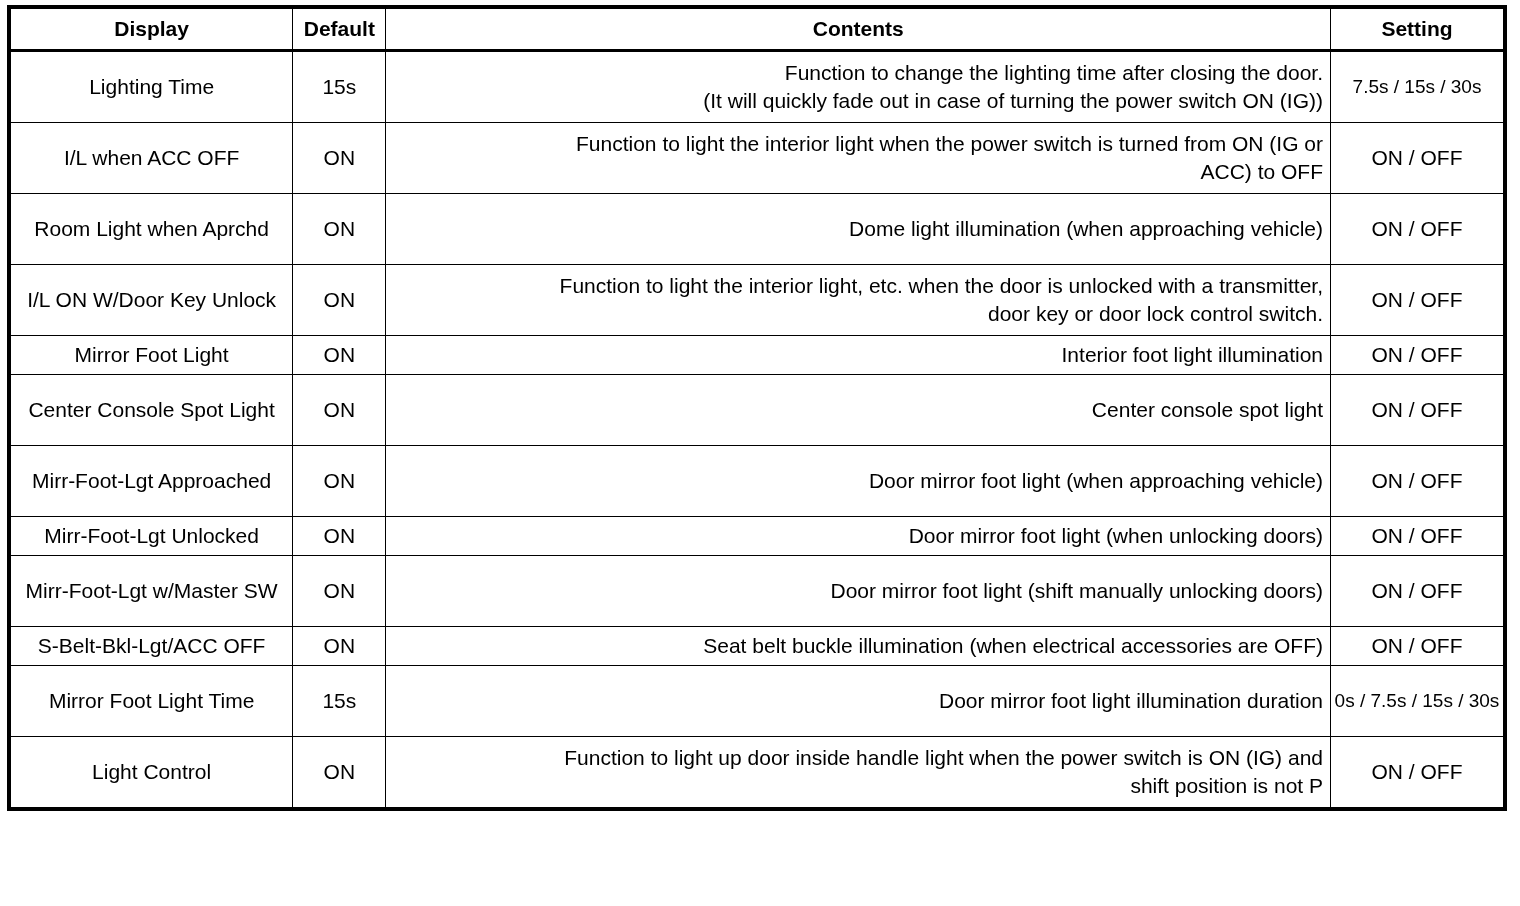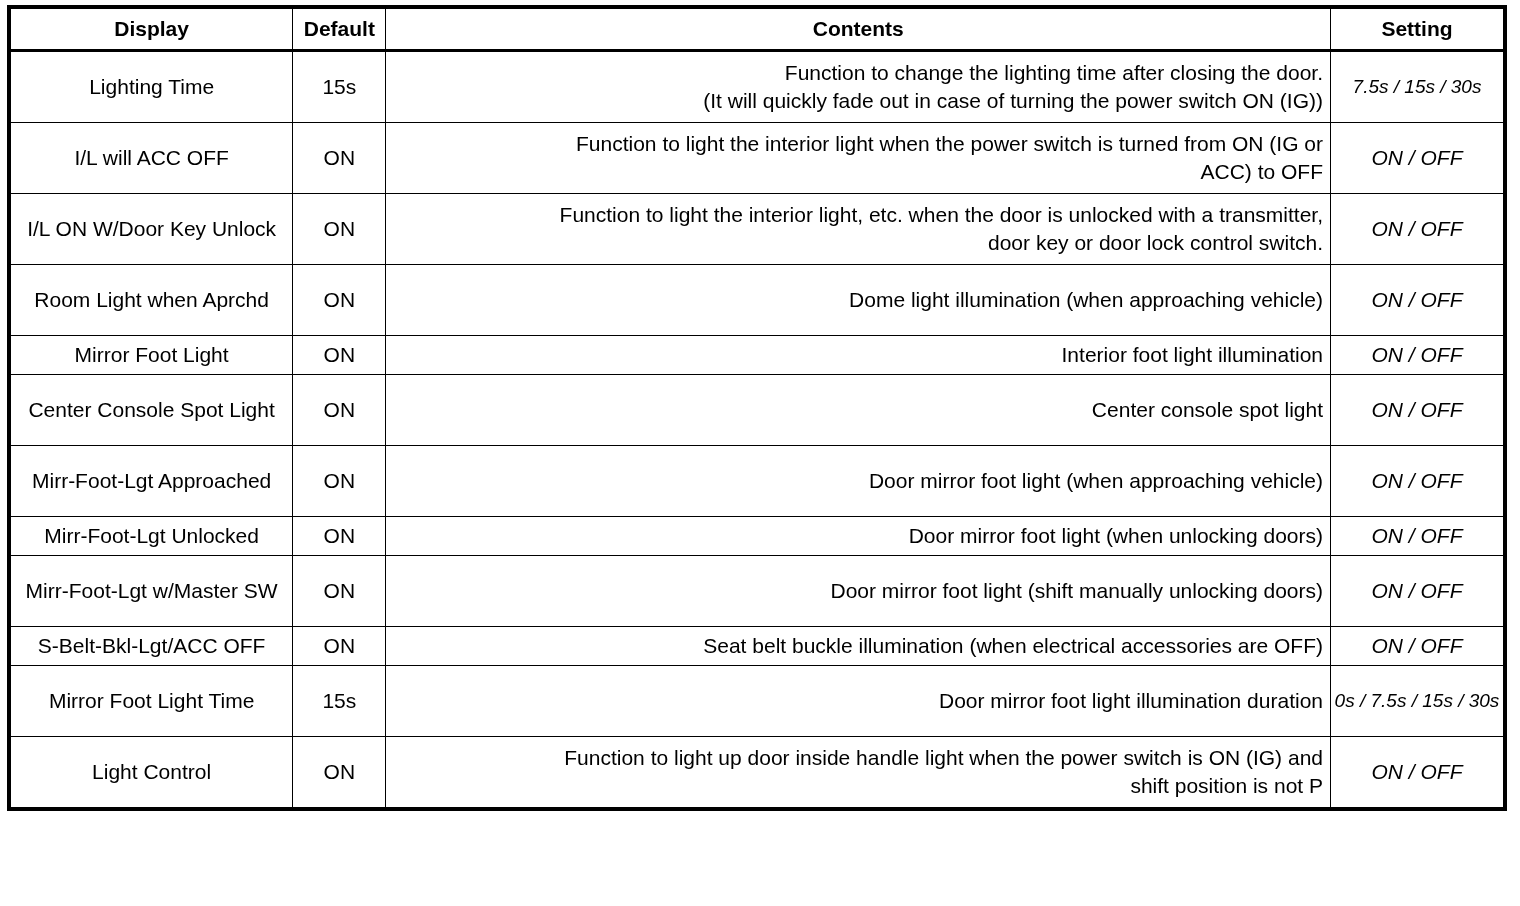--- a/index.html
+++ b/index.html
@@ -58,21 +58,20 @@
     text-align: center;
     margin-top: 35px;
   }
   td.cell-contents {
     text-align: right;
     padding-left: 9px;
   }
   td.cell-setting {
     text-align: center;
     font-size: 20px;
-    font-style: italic;
   }
   td.cell-setting.tight {
     font-size: 19px;
     padding-left: 2px;
     padding-right: 2px;
   }
   tr.r-tall td { height: 62px; }
   tr.r-short td { height: 30px; }
   .nowrap { white-space: nowrap; }
 </style>
@@ -104,48 +103,48 @@
         <td class="cell-display">Lighting Time</td>
         <td class="cell-default">15s</td>
         <td class="cell-contents">
           <div>Function to change the lighting time after closing the door.</div>
           <div>(It will quickly fade out in case of turning the power switch ON (IG))</div>
         </td>
         <td class="cell-setting tight">7.5s / 15s / 30s</td>
       </tr>
 
       <tr class="r-tall">
-        <td class="cell-display">I/L will ACC OFF</td>
+        <td class="cell-display">I/L when ACC OFF</td>
         <td class="cell-default">ON</td>
         <td class="cell-contents">
           <div>Function to light the interior light when the power switch is turned from ON (IG or</div>
           <div>ACC) to OFF</div>
         </td>
         <td class="cell-setting">ON / OFF</td>
       </tr>
 
       <tr class="r-tall">
+        <td class="cell-display">Room Light when Aprchd</td>
+        <td class="cell-default">ON</td>
+        <td class="cell-contents">
+          <div>Dome light illumination (when approaching vehicle)</div>
+        </td>
+        <td class="cell-setting">ON / OFF</td>
+      </tr>
+
+      <tr class="r-tall">
         <td class="cell-display">I/L ON W/Door Key Unlock</td>
         <td class="cell-default">ON</td>
         <td class="cell-contents">
           <div>Function to light the interior light, etc. when the door is unlocked with a transmitter,</div>
           <div>door key or door lock control switch.</div>
         </td>
         <td class="cell-setting">ON / OFF</td>
       </tr>
 
-      <tr class="r-tall">
-        <td class="cell-display">Room Light when Aprchd</td>
-        <td class="cell-default">ON</td>
-        <td class="cell-contents">
-          <div>Dome light illumination (when approaching vehicle)</div>
-        </td>
-        <td class="cell-setting">ON / OFF</td>
-      </tr>
-
       <tr class="r-short">
         <td class="cell-display">Mirror Foot Light</td>
         <td class="cell-default">ON</td>
         <td class="cell-contents">
           <div>Interior foot light illumination</div>
         </td>
         <td class="cell-setting">ON / OFF</td>
       </tr>
 
       <tr class="r-tall">

